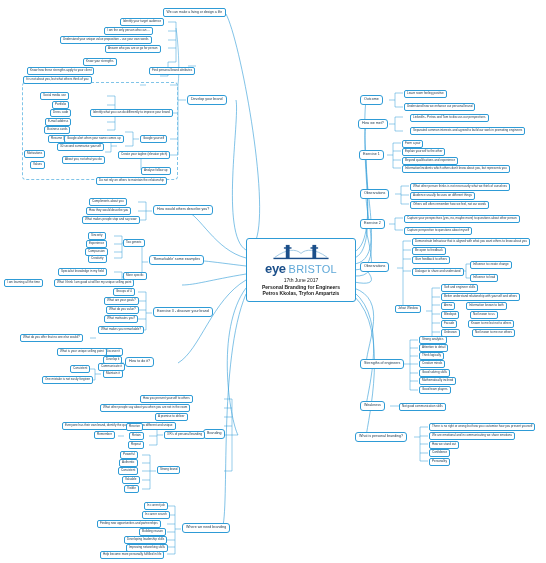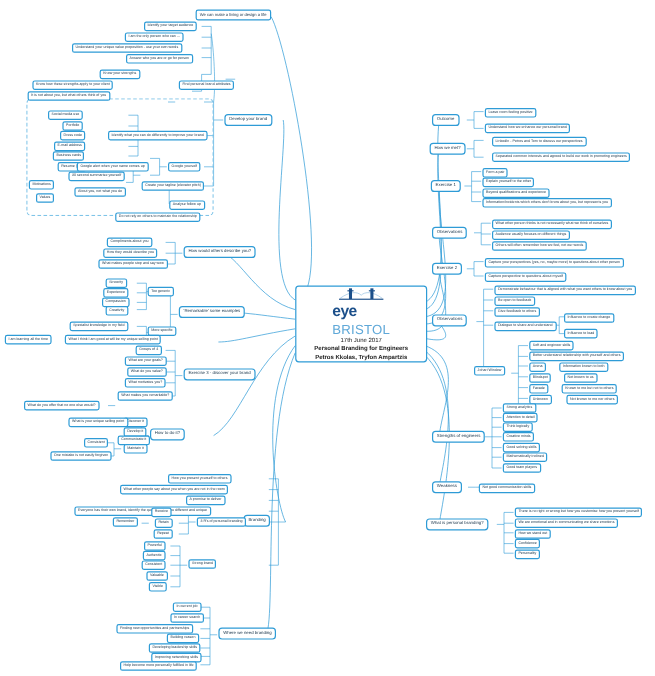--- a/index.html
+++ b/index.html
@@ -13,21 +13,21 @@
         font-size:3.1px;line-height:1.05;letter-spacing:0.01px;
         padding:1.2px 2px;white-space:nowrap;color:#18344a;}
   .n2{border-color:#2e9bd6;border-width:1px;font-size:3.6px;padding:2px 3px;border-radius:3px;}
   .n1{font-size:3.4px;padding:1.6px 2.5px;}
   .leaf{font-size:3.0px;}
 
   .center{position:absolute;left:246px;top:238px;width:108px;height:62px;
           background:#fff;border:1.4px solid #2e9bd6;border-radius:3px;
           display:flex;flex-direction:column;align-items:center;justify-content:center;
           text-align:center;}
-  .brandrow{display:flex;align-items:baseline;justify-content:center;gap:3px;margin-top:-1px;flex-direction:column;}
+  .brandrow{display:flex;align-items:baseline;justify-content:center;gap:3px;margin-top:-1px;}
   .eye{font-size:13px;font-weight:bold;color:#1b4f8a;letter-spacing:-0.4px;}
   .bristol{font-size:11px;color:#5fa8d8;letter-spacing:0.2px;}
   .cline{font-size:5px;color:#1a1a1a;margin-top:0.5px;line-height:1.25;}
   .cline.b{font-weight:bold;}
   .bridge{width:58px;height:19px;margin-bottom:0px;}
 
   .dashed-box{position:absolute;border:1px dashed #7fc4e8;border-radius:4px;}
 </style>
 </head>
 <body>

